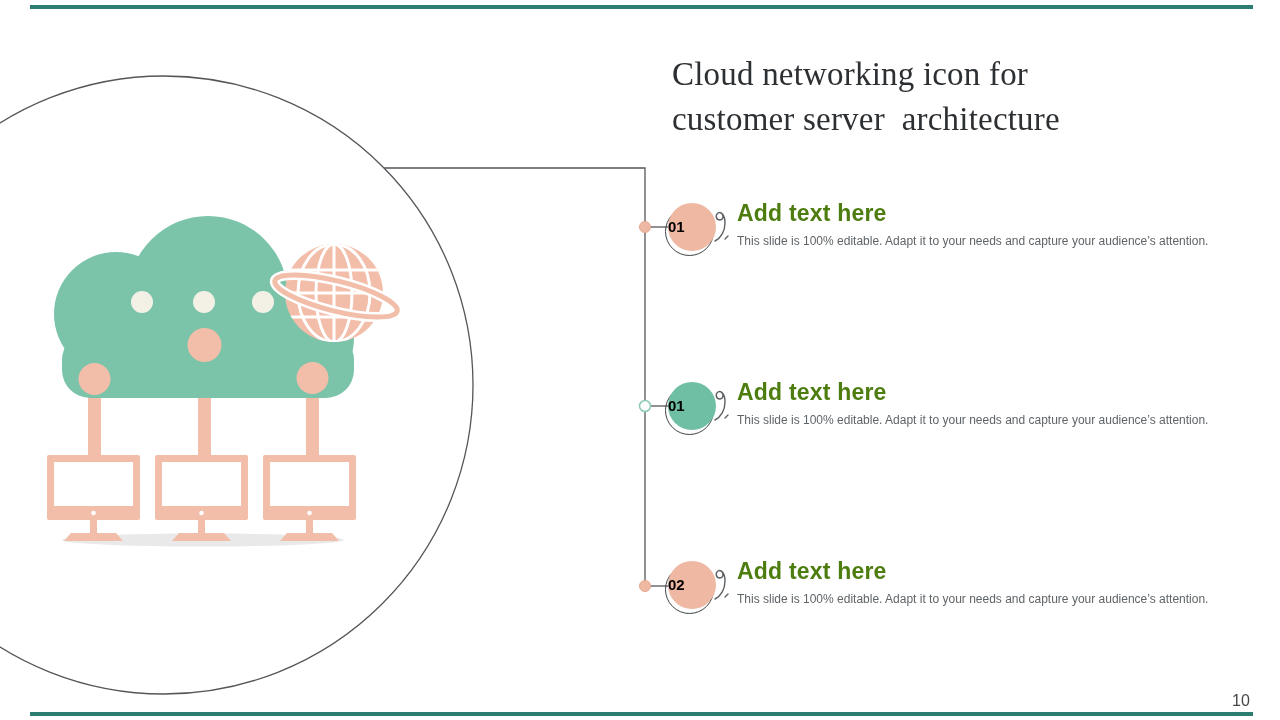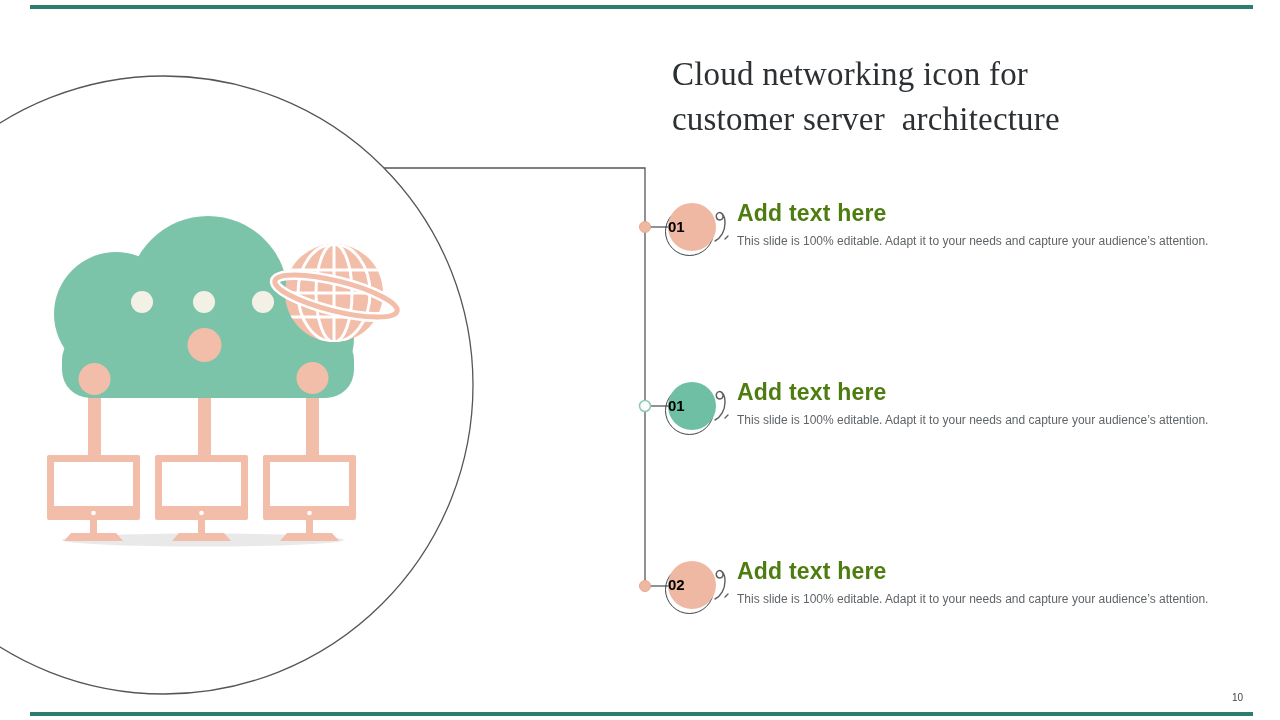--- a/index.html
+++ b/index.html
@@ -35,21 +35,21 @@
 
   .item-text{position:absolute;left:69px;top:-3px;width:478px;}
   .item-heading{
     font-size:23px;font-weight:bold;color:#4d7c0f;letter-spacing:.2px;margin:0 0 4px 0;
   }
   .item-body{
     margin:0;font-size:12px;line-height:21px;color:#5F6468;text-align:justify;
   }
 
   .page-number{
-    position:absolute;left:1232px;top:692px;font-size:10px;color:#474747;
+    position:absolute;left:1232px;top:692px;font-size:16px;color:#474747;
   }
 </style>
 </head>
 <body>
 
 <div class="accent-bar top"></div>
 <div class="accent-bar bottom"></div>
 
 <h1 class="slide-title">Cloud networking icon for
 customer server  architecture</h1>

